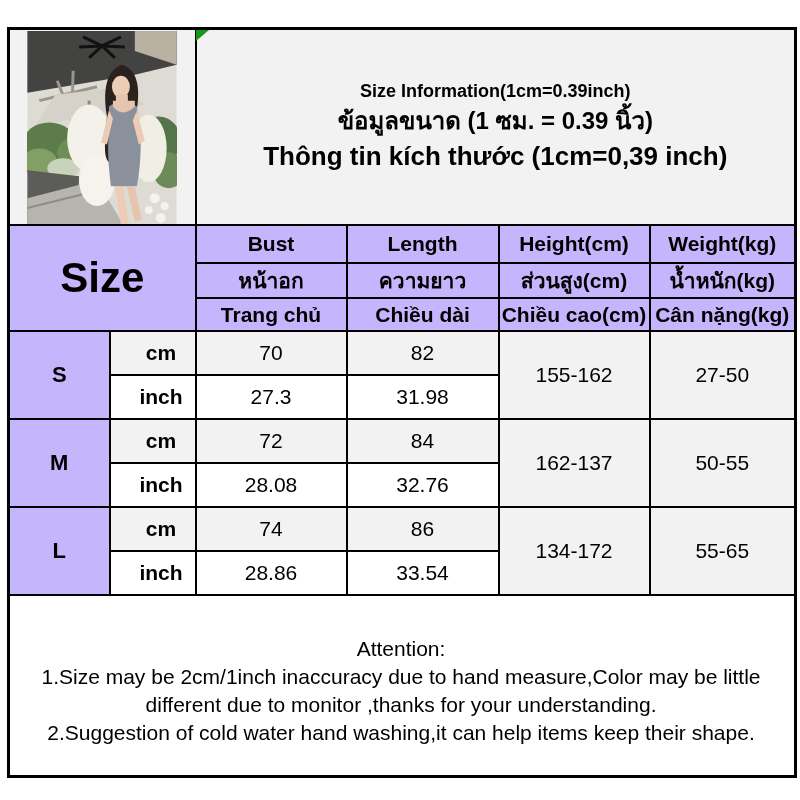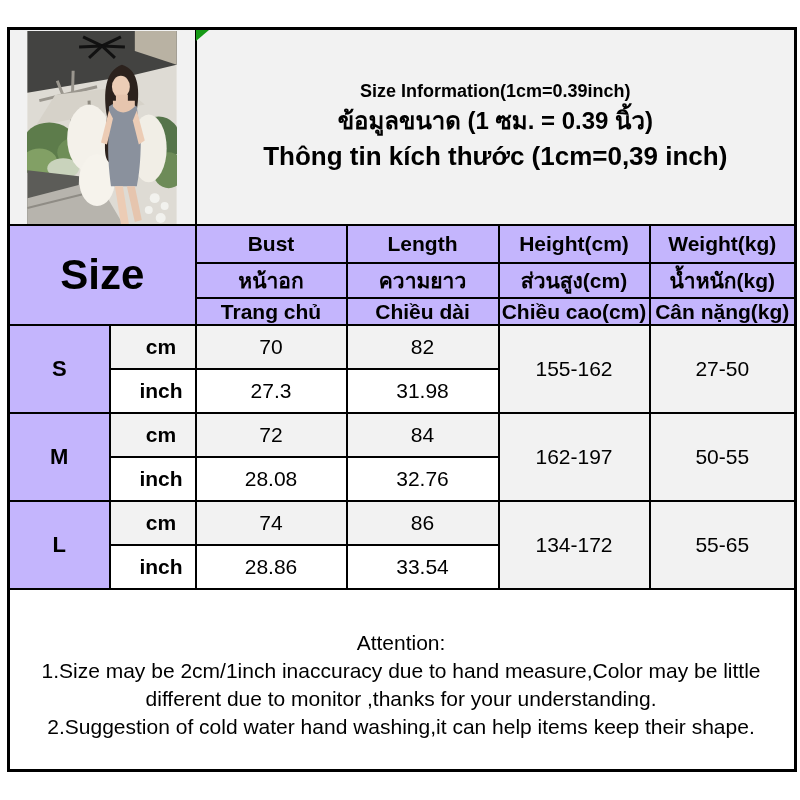--- a/index.html
+++ b/index.html
@@ -10,21 +10,21 @@
   .size-chart { position:absolute; left:7px; top:27px; width:787px;
     border-collapse:collapse; table-layout:fixed; background:#f2f2f2; }
   .size-chart td { border:2px solid #000; text-align:center; vertical-align:middle;
     overflow:hidden; }
   .size-chart { border:3px solid #000; }
 
   
   tr.photo-row    { height:195px; }
   tr.hdr-en       { height:38px; }
   tr.hdr-th       { height:35px; }
-  tr.hdr-vi       { height:27px; }
+  tr.hdr-vi       { height:33px; }
   tr.row-cm       { height:44px; }
   tr.row-inch     { height:44px; }
   tr.attention-row{ height:181px; }
 
   
   .bg-gray  { background:#c4b5fd; }
   .bg-light { background:#f2f2f2; }
   .bg-white { background:#ffffff; }
 
   
@@ -178,21 +178,21 @@
       <td class="bg-white unit">inch</td>
       <td class="bg-white val">27.3</td>
       <td class="bg-white val">31.98</td>
     </tr>
 
     <tr class="row-cm">
       <td class="bg-gray size-letter" rowspan="2">M</td>
       <td class="bg-light unit">cm</td>
       <td class="bg-light val">72</td>
       <td class="bg-light val">84</td>
-      <td class="bg-light val" rowspan="2">162-197</td>
+      <td class="bg-light val" rowspan="2">162-137</td>
       <td class="bg-light val" rowspan="2">50-55</td>
     </tr>
     <tr class="row-inch">
       <td class="bg-white unit">inch</td>
       <td class="bg-white val">28.08</td>
       <td class="bg-white val">32.76</td>
     </tr>
 
     <tr class="row-cm">
       <td class="bg-gray size-letter" rowspan="2">L</td>

